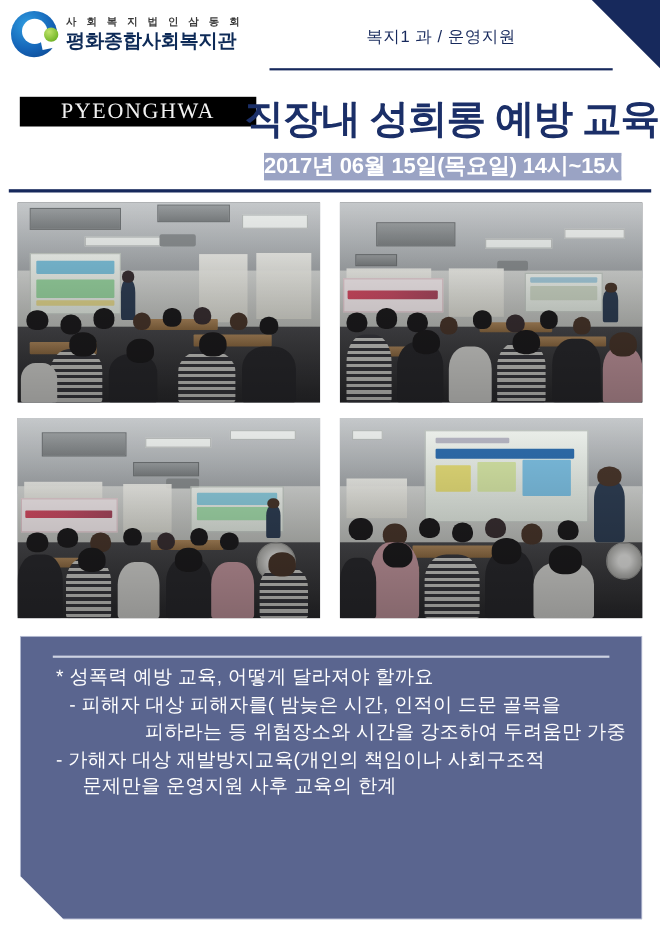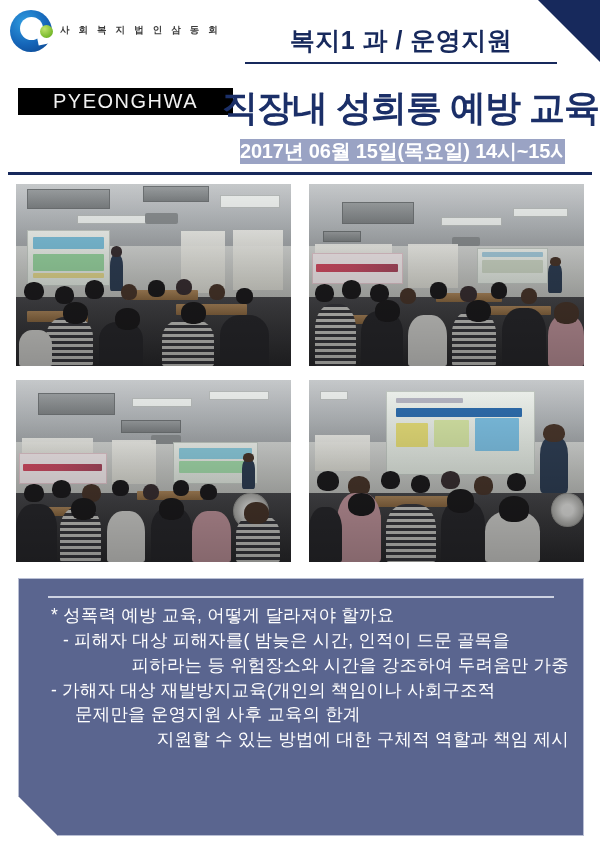--- a/index.html
+++ b/index.html
@@ -99,22 +99,22 @@
 
   
   .dept {
     position: absolute;
     left: 245px;
     top: 24px;
     width: 312px;
     text-align: center;
   }
   .dept-text {
-    font-size: 25px;
-    font-weight: 700;
+    font-size: 15px;
+    font-weight: 400;
     color: #17295c;
     letter-spacing: 0.5px;
     white-space: nowrap;
   }
   .dept-rule {
     position: absolute;
     left: 245px;
     top: 62px;
     width: 312px;
     height: 2px;
@@ -125,21 +125,21 @@
   .gallery-boxes {
     position: absolute;
     left: 18px;
     top: 88px;
     width: 215px;
   }
   .gbox {
     background: #000000;
     color: #f2f2f2;
     text-align: center;
-    font-family: Liberation Sans, sans-serif;
+    font-family: Liberation Serif, serif;
     letter-spacing: 1.5px;
   }
   .gbox-1 {
     width: 215px;
     height: 27px;
     line-height: 27px;
     font-size: 20px;
   }
   .gbox-2 {
     width: 158px;
@@ -355,20 +355,21 @@
 
     <div class="logo-block">
       <div class="logo-mark">
         <div class="logo-ring"></div>
         <div class="logo-hole"></div>
         <div class="logo-notch"></div>
         <div class="logo-dot"></div>
       </div>
       <div class="logo-text">
         <div class="logo-sub">사 회 복 지 법 인 삼 동 회</div>
+        <div class="logo-main">평화종합사회복지관</div>
       </div>
     </div>
 
     <div class="dept">
       <span class="dept-text">복지1 과  /  운영지원</span>
     </div>
     <div class="dept-rule"></div>
 
     <div class="gallery-boxes">
       <div class="gbox gbox-1">PYEONGHWA</div>
@@ -547,17 +548,16 @@
   </div>
 
   <div class="bottom-panel">
     <div class="panel-rule"></div>
     <div class="panel-lines">
       <div class="panel-line">* 성폭력 예방 교육, 어떻게 달라져야 할까요</div>
       <div class="panel-line indent-1">- 피해자 대상 피해자를( 밤늦은 시간, 인적이 드문 골목을</div>
       <div class="panel-line indent-2">피하라는 등 위험장소와 시간을 강조하여 두려움만 가중</div>
       <div class="panel-line">- 가해자 대상 재발방지교육(개인의 책임이나 사회구조적</div>
       <div class="panel-line indent-3">문제만을 운영지원 사후 교육의 한계</div>
-      <div class="panel-line indent-2">지원할 수 있는 방법에 대한 구체적 역할과 책임 제시</div>
     </div>
   </div>
 
 </div>
 
 </body></html>

